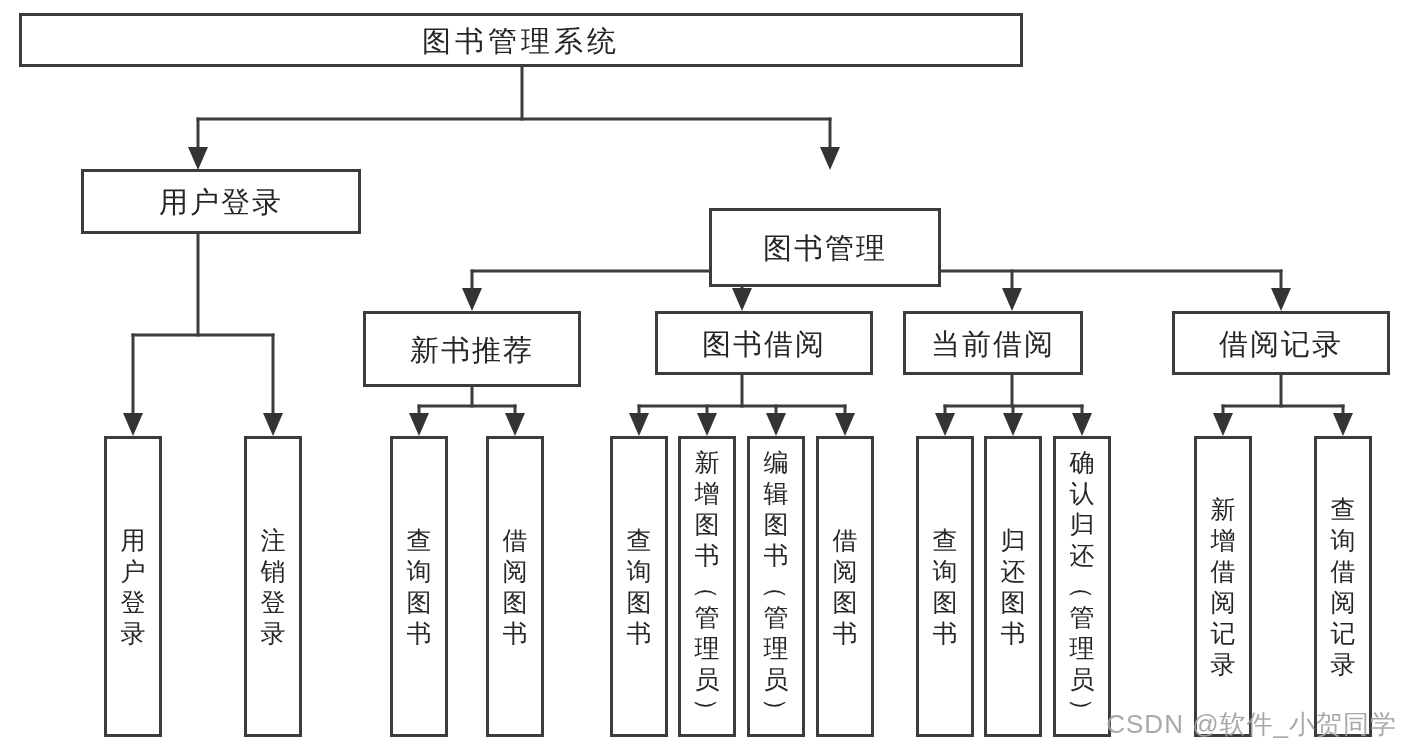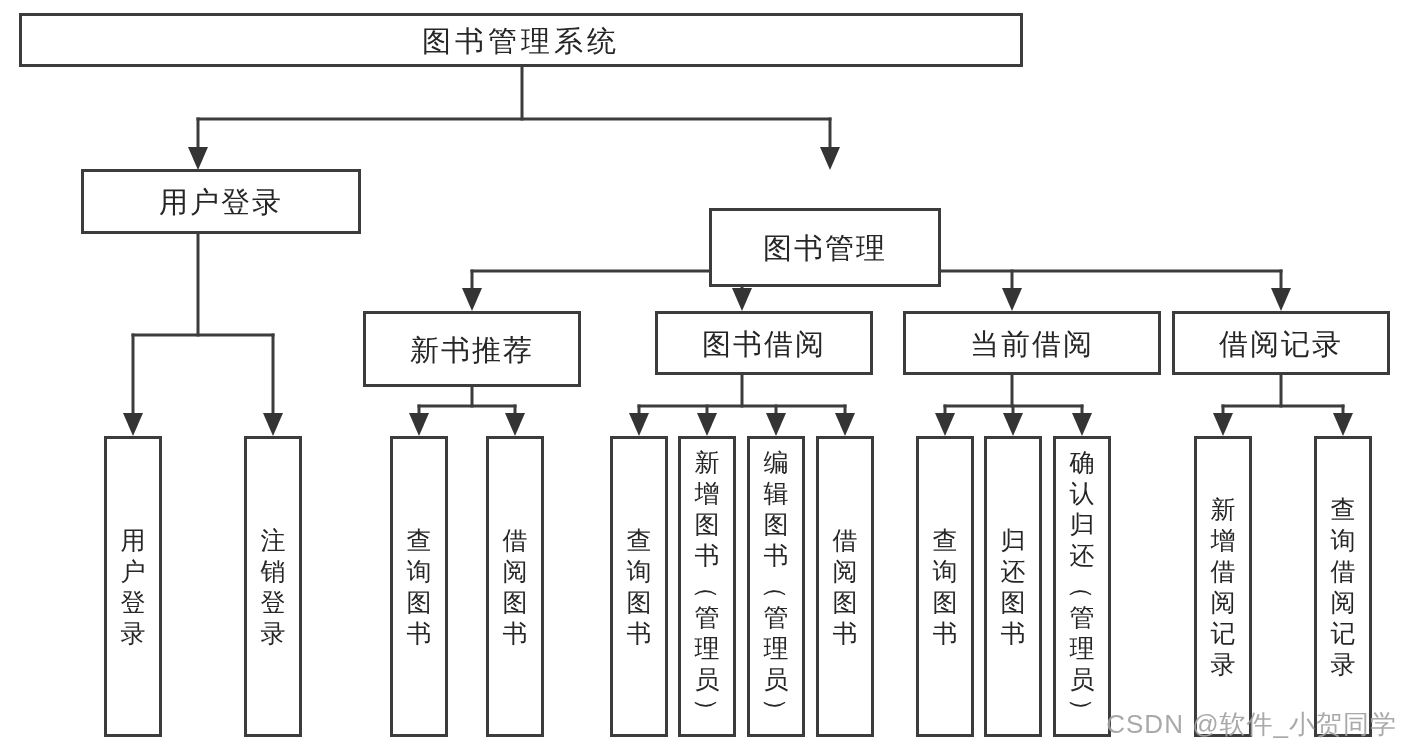--- a/index.html
+++ b/index.html
@@ -154,21 +154,21 @@
   <div class="node" style="left:709px; top:170px; width:232px; height:79px;margin-top:38px;">
     <span class="hlabel">图书管理</span>
   </div>
 
   <div class="node" style="left:363px; top:311px; width:218px; height:76px;">
     <span class="hlabel">新书推荐</span>
   </div>
   <div class="node" style="left:633px; top:311px; width:218px; height:64px;margin-left:22px;">
     <span class="hlabel">图书借阅</span>
   </div>
-  <div class="node" style="left:903px; top:311px; width:258px; height:64px;">
+  <div class="node" style="left:903px; top:311px; width:180px; height:64px;">
     <span class="hlabel">当前借阅</span>
   </div>
   <div class="node" style="left:1172px; top:311px; width:218px; height:64px;">
     <span class="hlabel">借阅记录</span>
   </div>
 
   <div class="node vbox" style="left:104px; top:436px; width:58px; height:301px;">
     <span class="vlabel">
         <span class="vchar">用</span>
         <span class="vchar">户</span>

